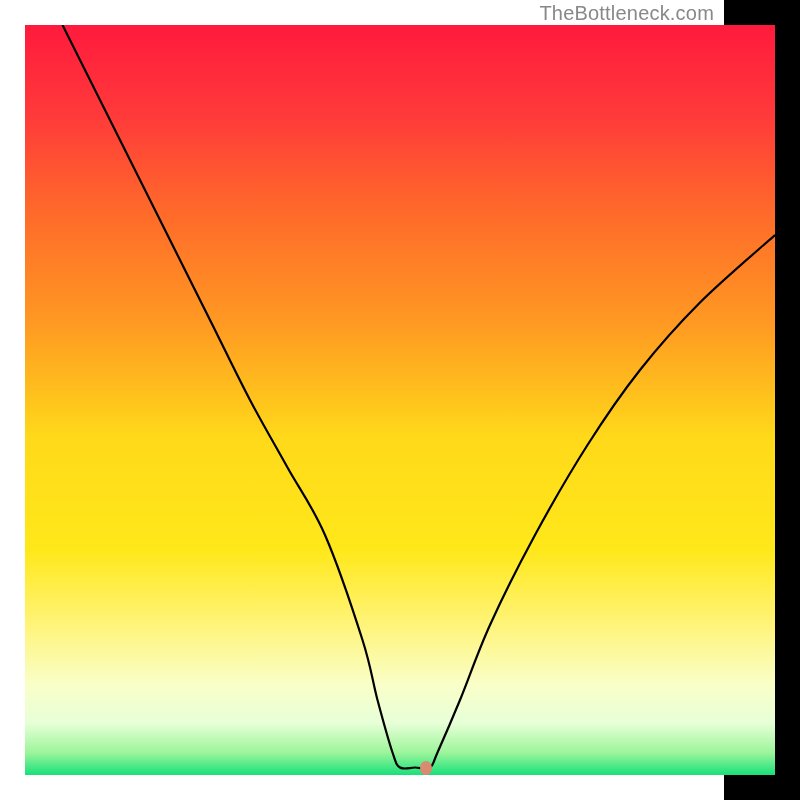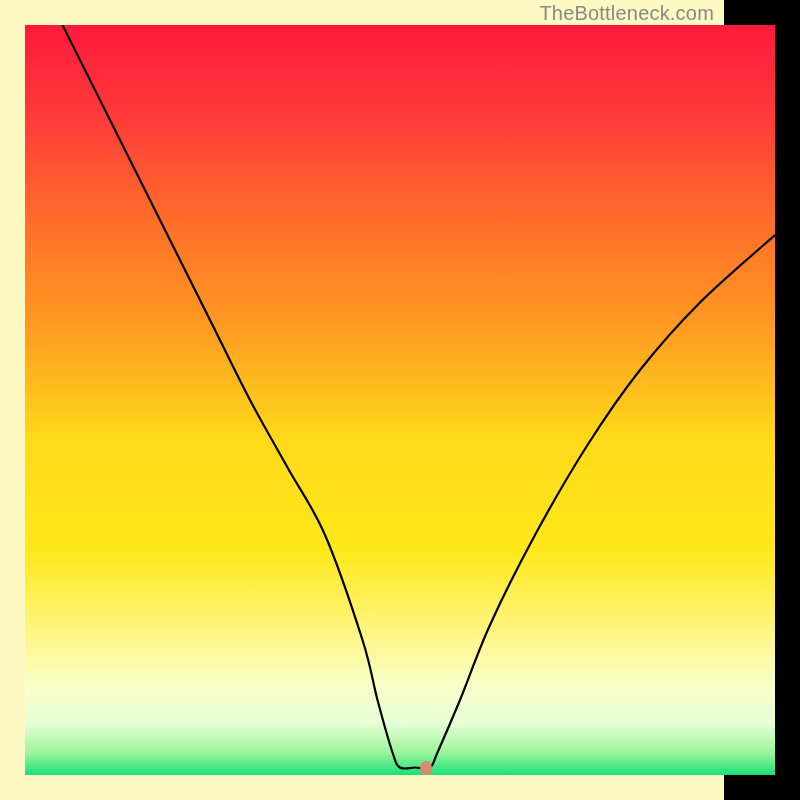--- a/index.html
+++ b/index.html
@@ -8,21 +8,21 @@
     width: 800px;
     height: 800px;
     background: #000;
     font-family: Arial, Helvetica, sans-serif;
     overflow: hidden;
   }
   .container {
     position: relative;
     width: 724px;
     height: 800px;
-    background: #fef9c3;
+    background: #ffffff;
   }
   .watermark {
     position: absolute;
     top: 2px;
     right: 10px;
     color: #888;
     font-size: 20px;
     font-weight: 500;
     letter-spacing: 0.2px;
     z-index: 5;

